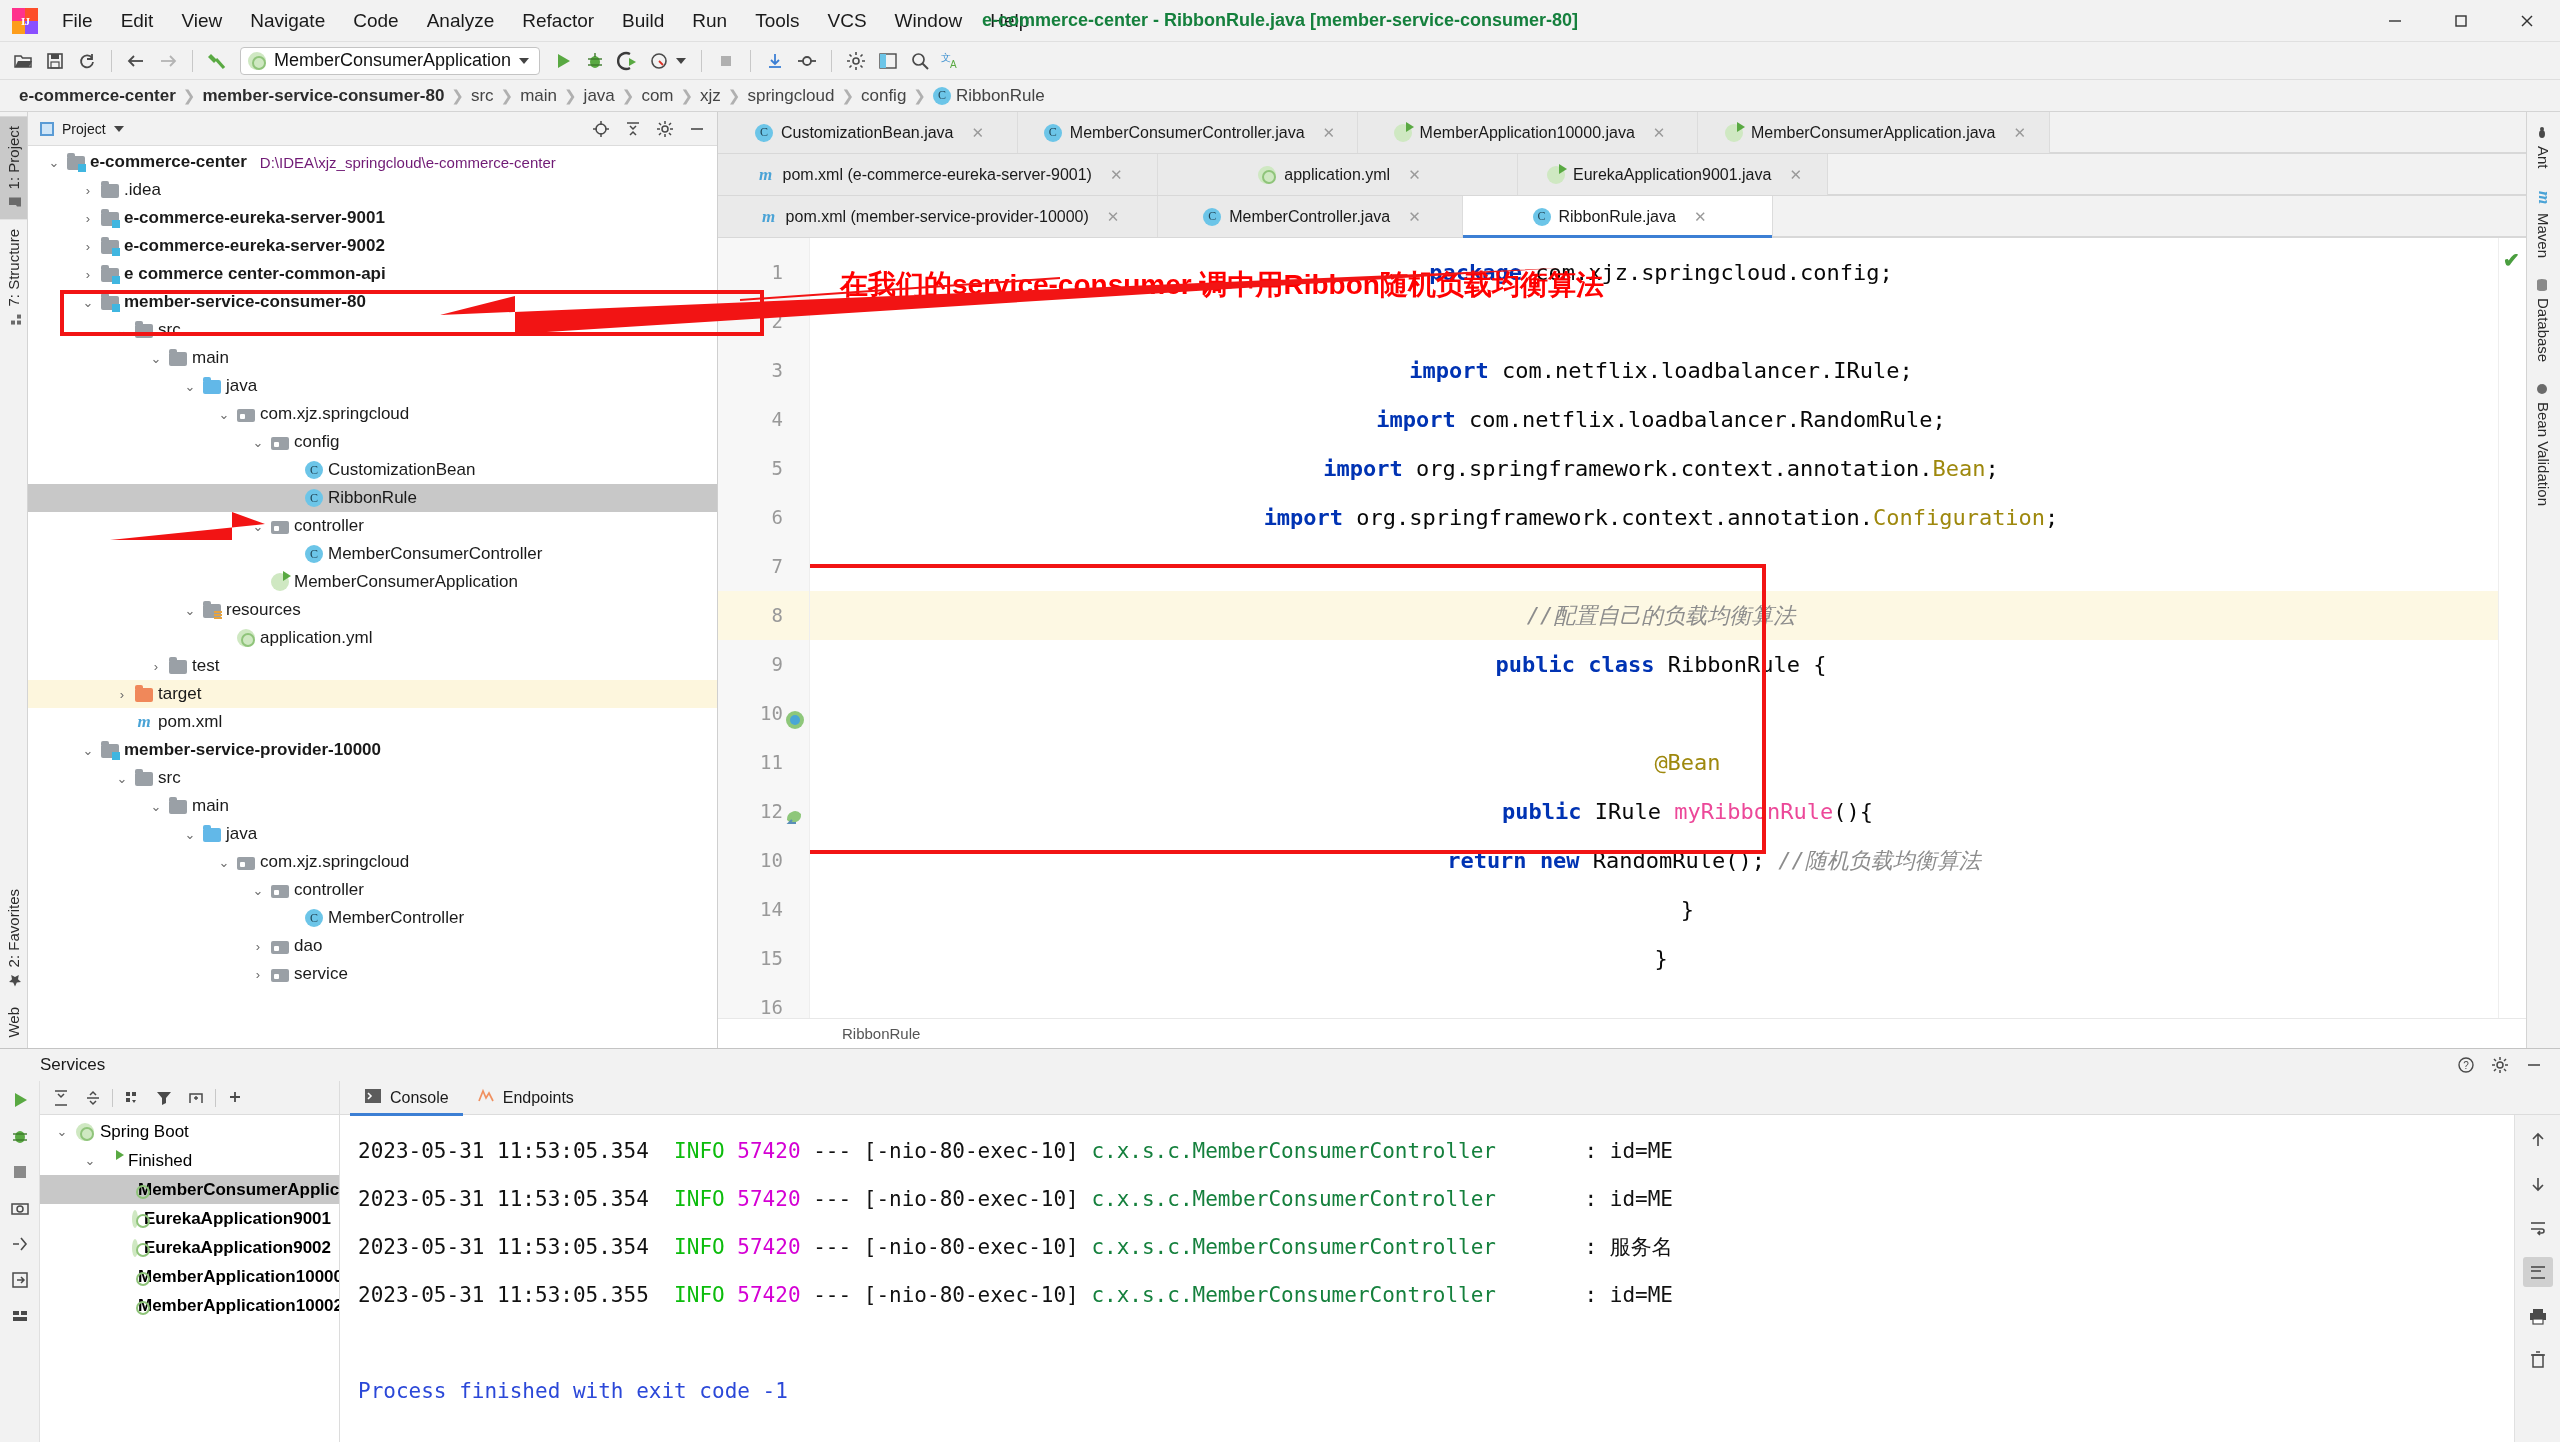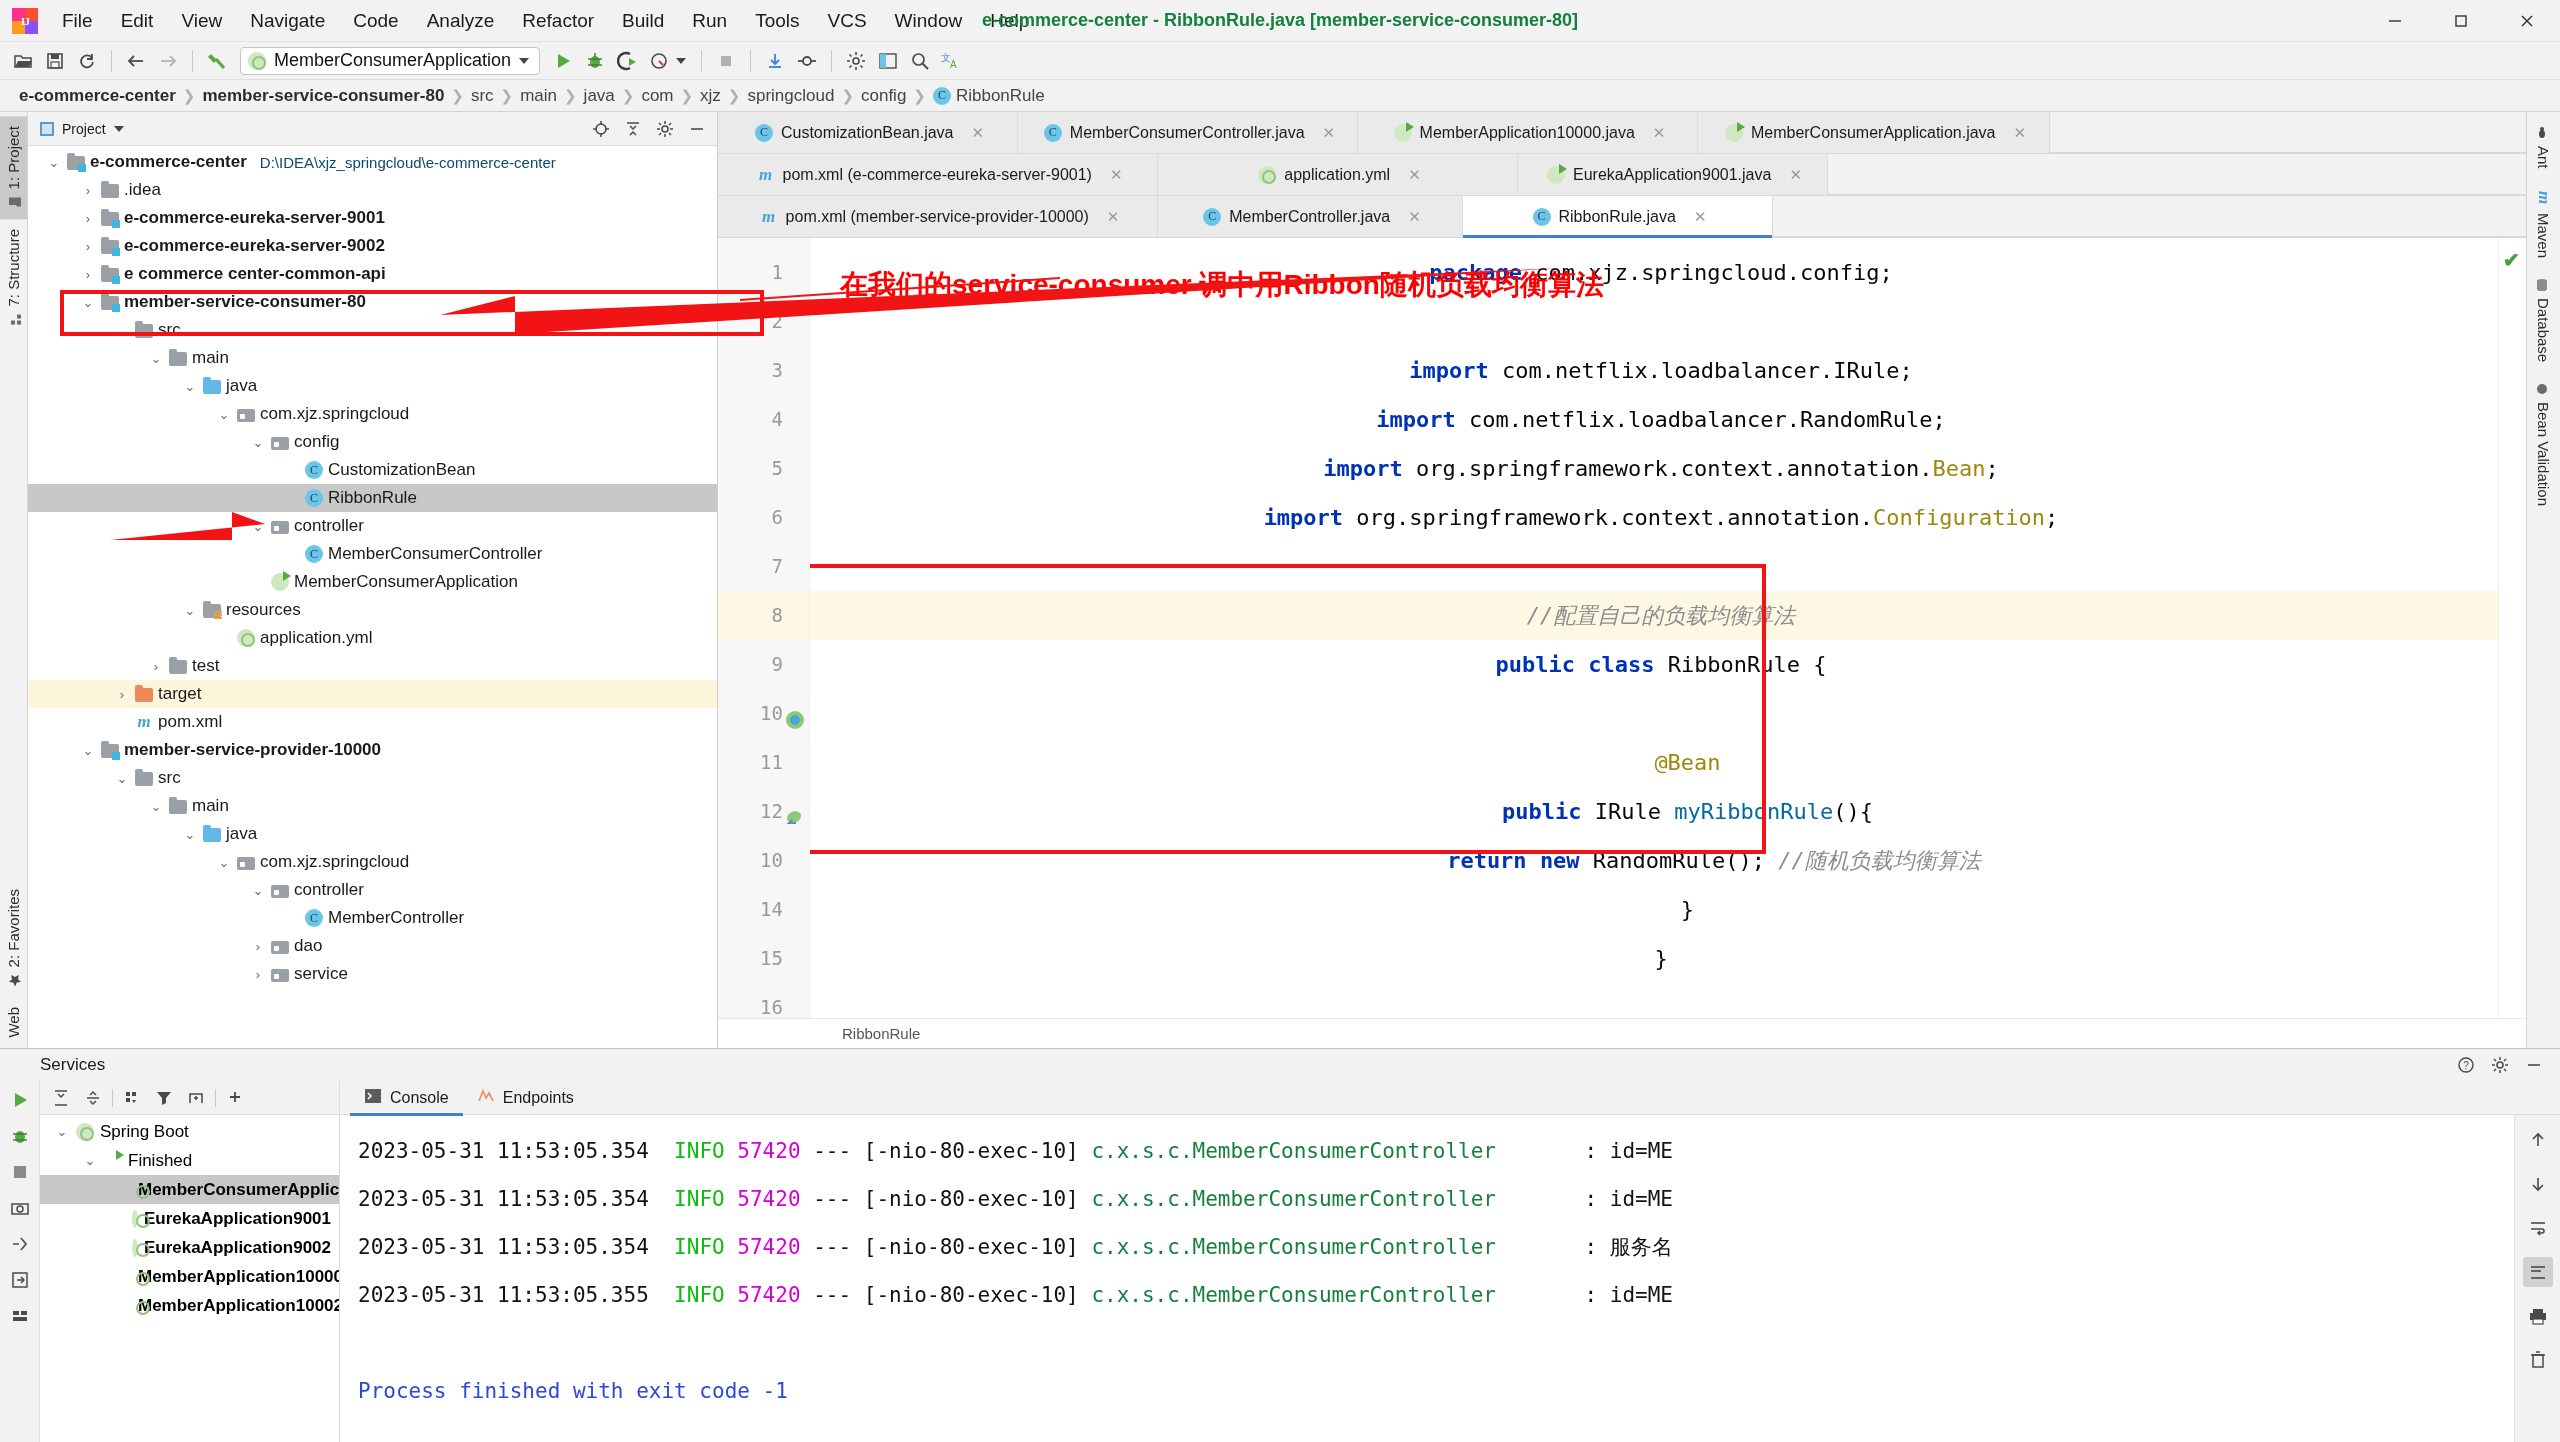--- a/index.html
+++ b/index.html
@@ -103,21 +103,21 @@
   .node {
     height: 28px; display: flex; align-items: center; gap: 5px; padding-right: 8px;
     white-space: nowrap; color: #1a1a1a; position: relative;
   }
   .node.sel { background: #c8c8c8; }
   .node.hl { background: #fdf6dd; }
   .node .arrow { width: 16px; flex: none; color: #6b6b6b; font-size: 13px; text-align: center; }
   .node .arrow.empty { visibility: hidden; }
   .node .nm { }
   .node .nm.b { font-weight: bold; }
-  .node .path { color: #0c4a6e; font-size: 15px; margin-left: 8px; }
+  .node .path { color: #701a75; font-size: 15px; margin-left: 8px; }
 
   
   .ic { width: 18px; height: 18px; flex: none; position: relative; display:inline-block; }
   .ic-folder { background: #9aa0a6; border-radius: 2px 2px 2px 2px; height:14px; margin-top:2px;}
   .ic-folder::before { content:""; position:absolute; left:0; top:-3px; width:8px; height:4px; background:#9aa0a6; border-radius:2px 2px 0 0;}
   .ic-folder.blue { background: #62b8e8; }
   .ic-folder.blue::before { background: #62b8e8; }
   .ic-folder.orange { background: #f0885a; }
   .ic-folder.orange::before { background: #f0885a; }
   .ic-module { background: #9aa0a6; height:14px; margin-top:2px; border-radius:2px;}
@@ -163,21 +163,21 @@
   .gmark { position: absolute; right: 2px; top: 12px; width: 24px; height: 24px; }
   .code {
     flex: 1; padding-top: 10px; font-family: "DejaVu Sans Mono", monospace; font-size: 22px;
     position: relative; min-width: 0; overflow: hidden; text-align: center;
   }
   .cline { height: 49px; line-height: 49px; padding-left: 14px; white-space: pre; }
   .cline.hl { background: #fdf8e3; }
   .kw { color: #0033b3; font-weight: bold; }
   .anno { color: #9e880d; }
   .cmt { color: #8c8c8c; font-style: italic; }
-  .meth { color: #0369a1; }
+  .meth { color: #ec4899; }
   .plain { color: #080808; }
 
   .ann-text {
     position: absolute; left: 30px; top: 28px; color: #ff0000; font-size: 28px;
     font-weight: bold; white-space: nowrap; font-family: "Liberation Sans", sans-serif;
   }
   .redbox {
     position: absolute; border: 4px solid #f21414; pointer-events: none;
   }
   .editor-status {

